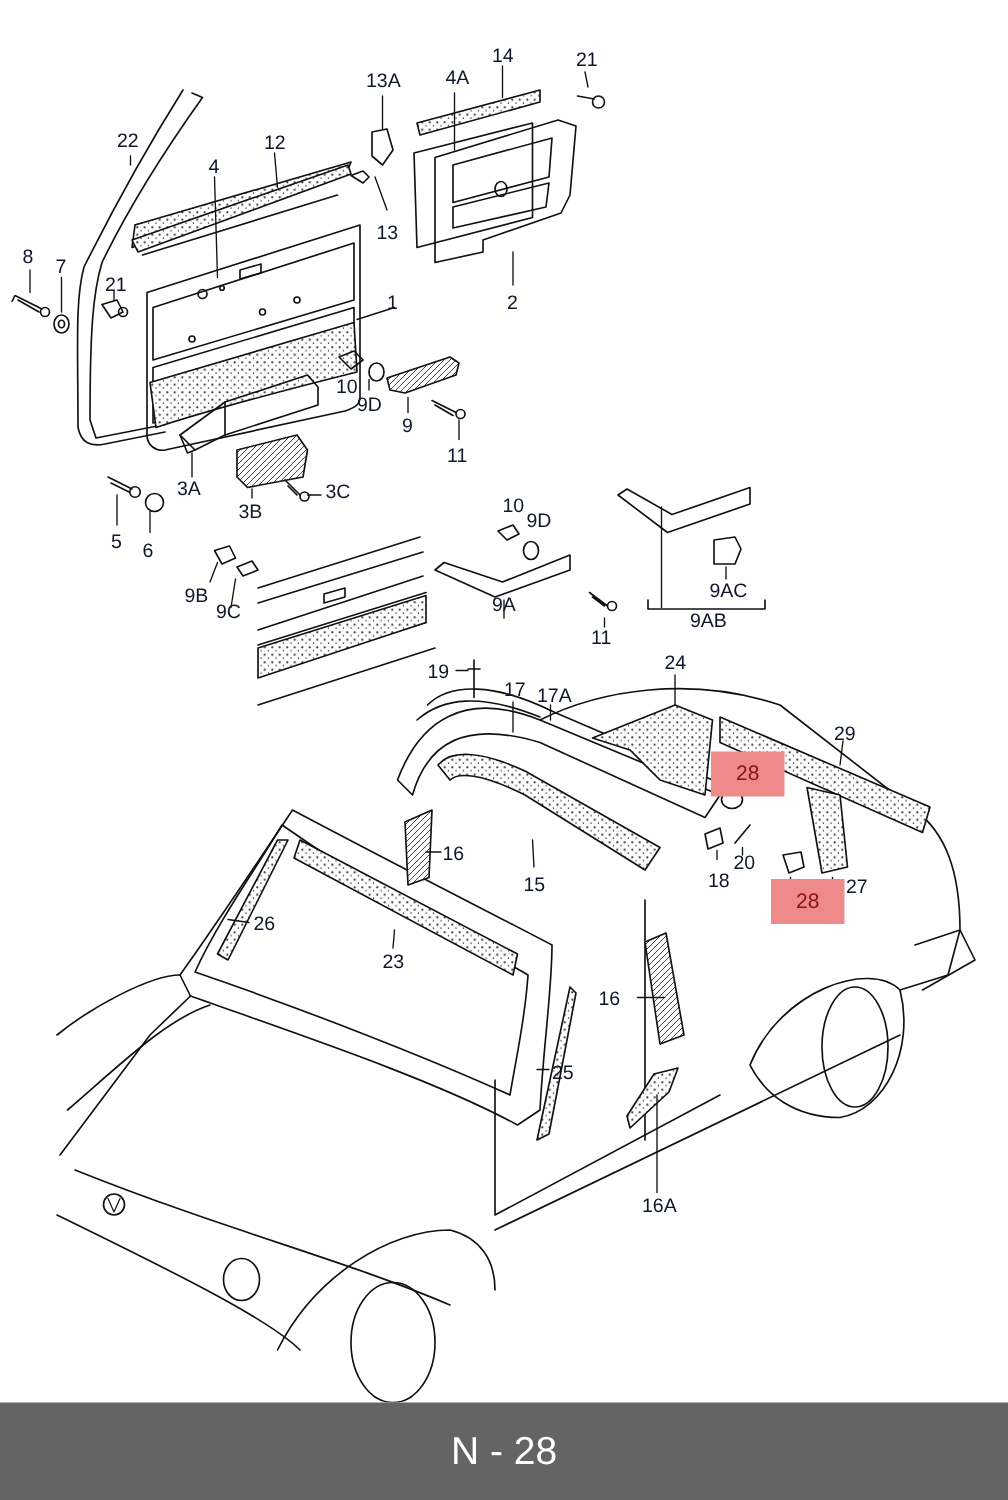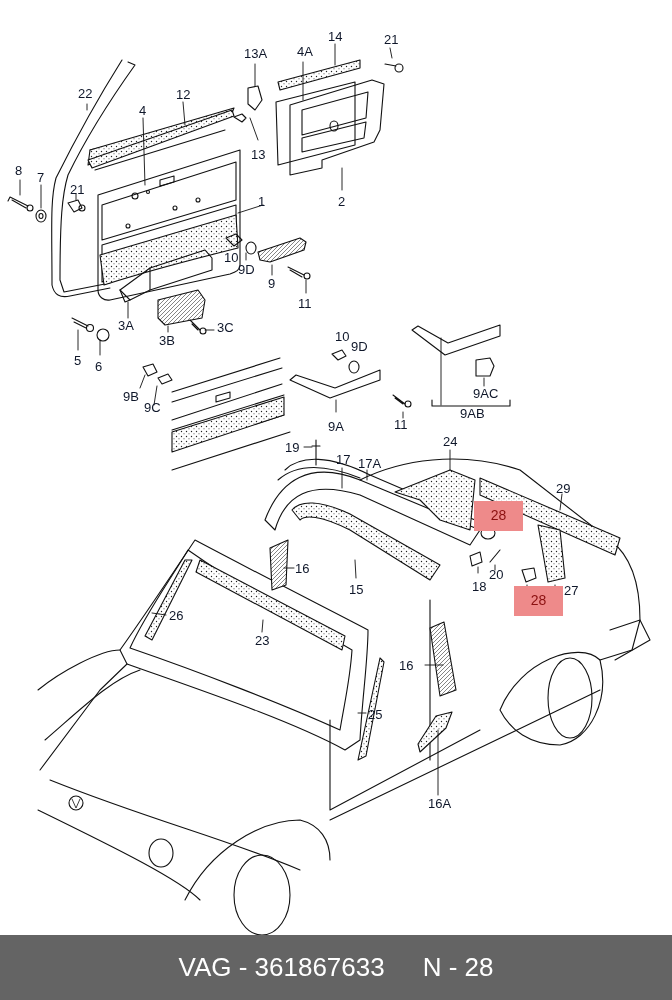--- a/index.html
+++ b/index.html
@@ -274,21 +274,21 @@
   <span class="lbl" style="left:118px;top:319px;">3A</span>
   <span class="lbl" style="left:159px;top:334px;">3B</span>
   <span class="lbl" style="left:217px;top:321px;">3C</span>
   <span class="lbl" style="left:74px;top:354px;">5</span>
   <span class="lbl" style="left:95px;top:360px;">6</span>
   <span class="lbl" style="left:335px;top:330px;">10</span>
   <span class="lbl" style="left:351px;top:340px;">9D</span>
   <span class="lbl" style="left:473px;top:387px;">9AC</span>
   <span class="lbl" style="left:123px;top:390px;">9B</span>
   <span class="lbl" style="left:144px;top:401px;">9C</span>
-  <span class="lbl" style="left:328px;top:420px;">9A</span>
+  <span class="lbl" style="left:328px;top:396px;">9A</span>
   <span class="lbl" style="left:394px;top:418px;">11</span>
   <span class="lbl" style="left:460px;top:407px;">9AB</span>
   <span class="lbl" style="left:285px;top:441px;">19</span>
   <span class="lbl" style="left:336px;top:453px;">17</span>
   <span class="lbl" style="left:358px;top:457px;">17A</span>
   <span class="lbl" style="left:443px;top:435px;">24</span>
   <span class="lbl" style="left:556px;top:482px;">29</span>
   <div class="hl" style="left: 474px; top: 501px; background: rgb(238, 138, 138);">28</div>
   <span class="lbl" style="left:489px;top:568px;">20</span>
   <span class="lbl" style="left:472px;top:580px;">18</span>
@@ -297,15 +297,14 @@
   <span class="lbl" style="left:295px;top:562px;">16</span>
   <span class="lbl" style="left:349px;top:583px;">15</span>
   <span class="lbl" style="left:169px;top:609px;">26</span>
   <span class="lbl" style="left:255px;top:634px;">23</span>
   <span class="lbl" style="left:399px;top:659px;">16</span>
   <span class="lbl" style="left:368px;top:708px;">25</span>
   <span class="lbl" style="left:428px;top:797px;">16A</span>
 </div>
 
 <div id="footer">
-  <span class="part">VAG - 361867633</span>
   <span>N - 28</span>
 </div>
 
 </body></html>

